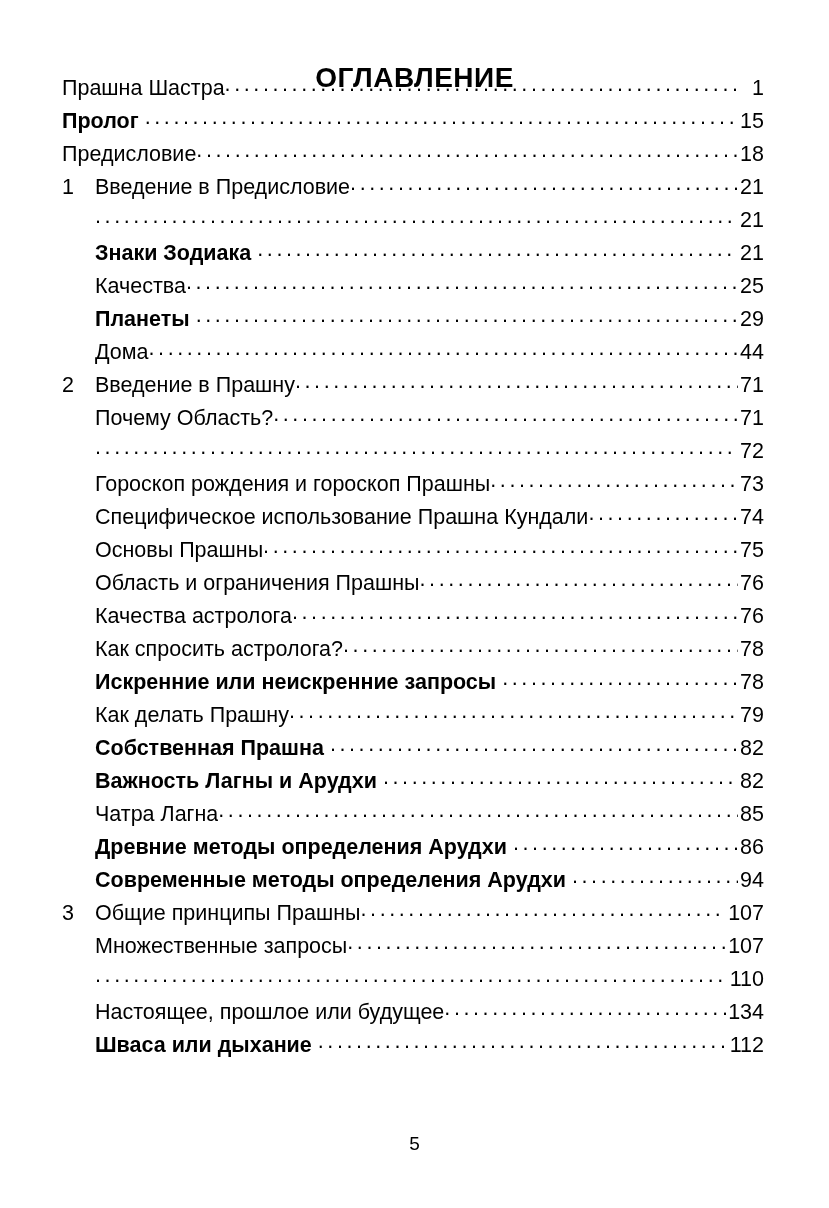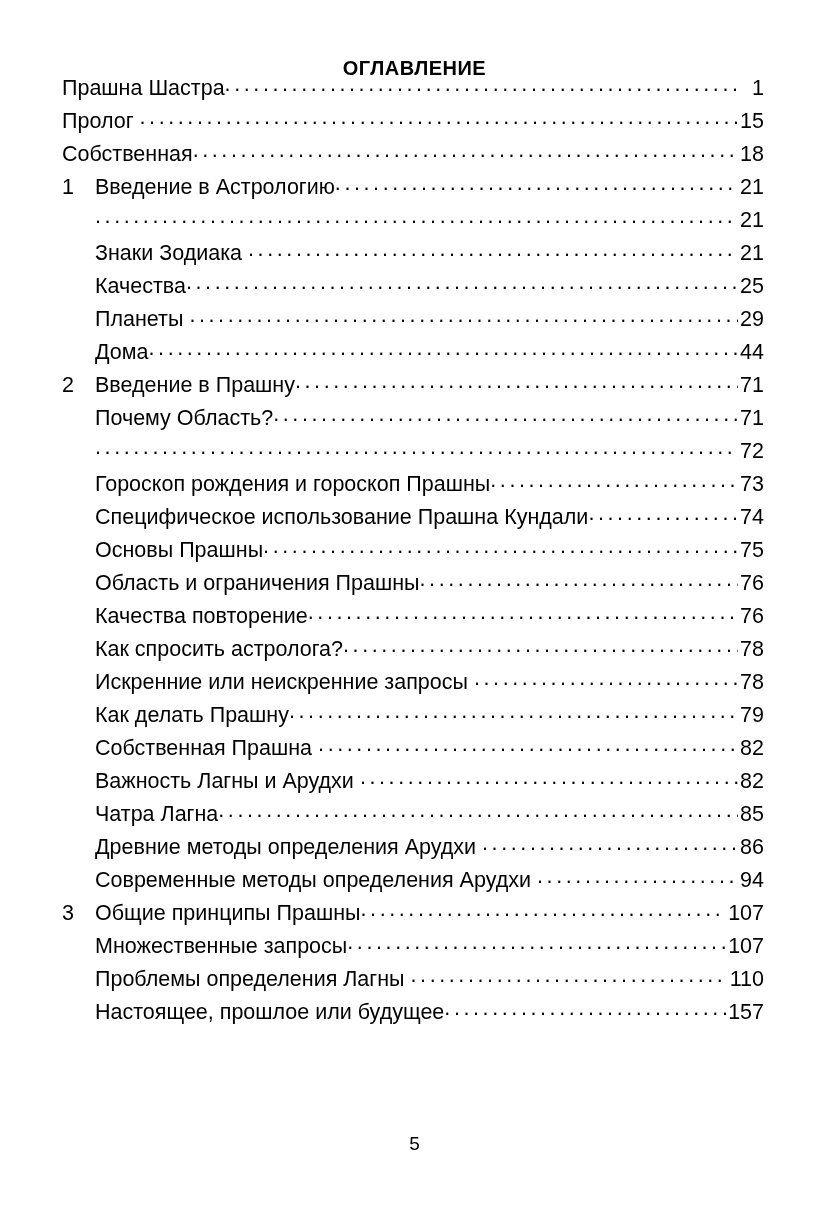--- a/index.html
+++ b/index.html
@@ -26,21 +26,21 @@
     box-sizing: border-box;
   }
 
   
   .toc-title {
     position: absolute;
     left: 0;
     top: 45px;
     width: 829px;
     text-align: center;
-    font-size: 20px;
+    font-size: 28px;
     font-weight: bold;
     letter-spacing: 0.5px;
     line-height: 1;
     white-space: nowrap;
   }
 
   
   .toc-list {
     position: absolute;
     left: 62px;
@@ -94,21 +94,21 @@
 
   .entry-page {
     flex: 0 0 auto;
     min-width: 20px;
     text-align: right;
     padding-left: 2px;
     font-size: 21.5px;
   }
 
   
-  .entry-title.has-gap { padding-right: 6px; }
+  .entry-title.has-gap { padding-right: 6px; font-weight: bold; }
 
   
   .page-number {
     position: absolute;
     left: 0;
     top: 1134px;
     width: 829px;
     text-align: center;
     font-size: 19px;
     line-height: 1;
@@ -126,27 +126,27 @@
         <span class="entry-title">Прашна Шастра</span>
         <span class="leader"></span>
         <span class="entry-page">1</span>
       </div>
       <div class="toc-row level-top">
         <span class="entry-title has-gap">Пролог</span>
         <span class="leader"></span>
         <span class="entry-page">15</span>
       </div>
       <div class="toc-row level-top">
-        <span class="entry-title">Собственная</span>
+        <span class="entry-title">Предисловие</span>
         <span class="leader"></span>
         <span class="entry-page">18</span>
       </div>
       <div class="toc-row level-chapter">
         <span class="num-col">1</span>
-        <span class="entry-title">Введение в Астрологию</span>
+        <span class="entry-title">Введение в Предисловие</span>
         <span class="leader"></span>
         <span class="entry-page">21</span>
       </div>
       <div class="toc-row level-sub">
         <span class="num-col"></span>
         <span class="leader"></span>
         <span class="entry-page">21</span>
       </div>
       <div class="toc-row level-sub">
         <span class="num-col"></span>
@@ -208,21 +208,21 @@
         <span class="entry-page">75</span>
       </div>
       <div class="toc-row level-sub">
         <span class="num-col"></span>
         <span class="entry-title">Область и ограничения Прашны</span>
         <span class="leader"></span>
         <span class="entry-page">76</span>
       </div>
       <div class="toc-row level-sub">
         <span class="num-col"></span>
-        <span class="entry-title">Качества повторение</span>
+        <span class="entry-title">Качества астролога</span>
         <span class="leader"></span>
         <span class="entry-page">76</span>
       </div>
       <div class="toc-row level-sub">
         <span class="num-col"></span>
         <span class="entry-title">Как спросить астролога?</span>
         <span class="leader"></span>
         <span class="entry-page">78</span>
       </div>
       <div class="toc-row level-sub">
@@ -274,27 +274,32 @@
         <span class="entry-page">107</span>
       </div>
       <div class="toc-row level-sub">
         <span class="num-col"></span>
         <span class="entry-title">Множественные запросы</span>
         <span class="leader"></span>
         <span class="entry-page">107</span>
       </div>
       <div class="toc-row level-sub">
         <span class="num-col"></span>
-        <span class="entry-title has-gap">Проблемы определения Лагны</span>
         <span class="leader"></span>
         <span class="entry-page">110</span>
       </div>
       <div class="toc-row level-sub">
         <span class="num-col"></span>
         <span class="entry-title">Настоящее, прошлое или будущее</span>
         <span class="leader"></span>
-        <span class="entry-page">157</span>
+        <span class="entry-page">134</span>
+      </div>
+      <div class="toc-row level-sub">
+        <span class="num-col"></span>
+        <span class="entry-title has-gap">Шваса или дыхание</span>
+        <span class="leader"></span>
+        <span class="entry-page">112</span>
       </div>
     </div>
 
   <div class="page-number">5</div>
 
 </div>
 
 </body></html>

